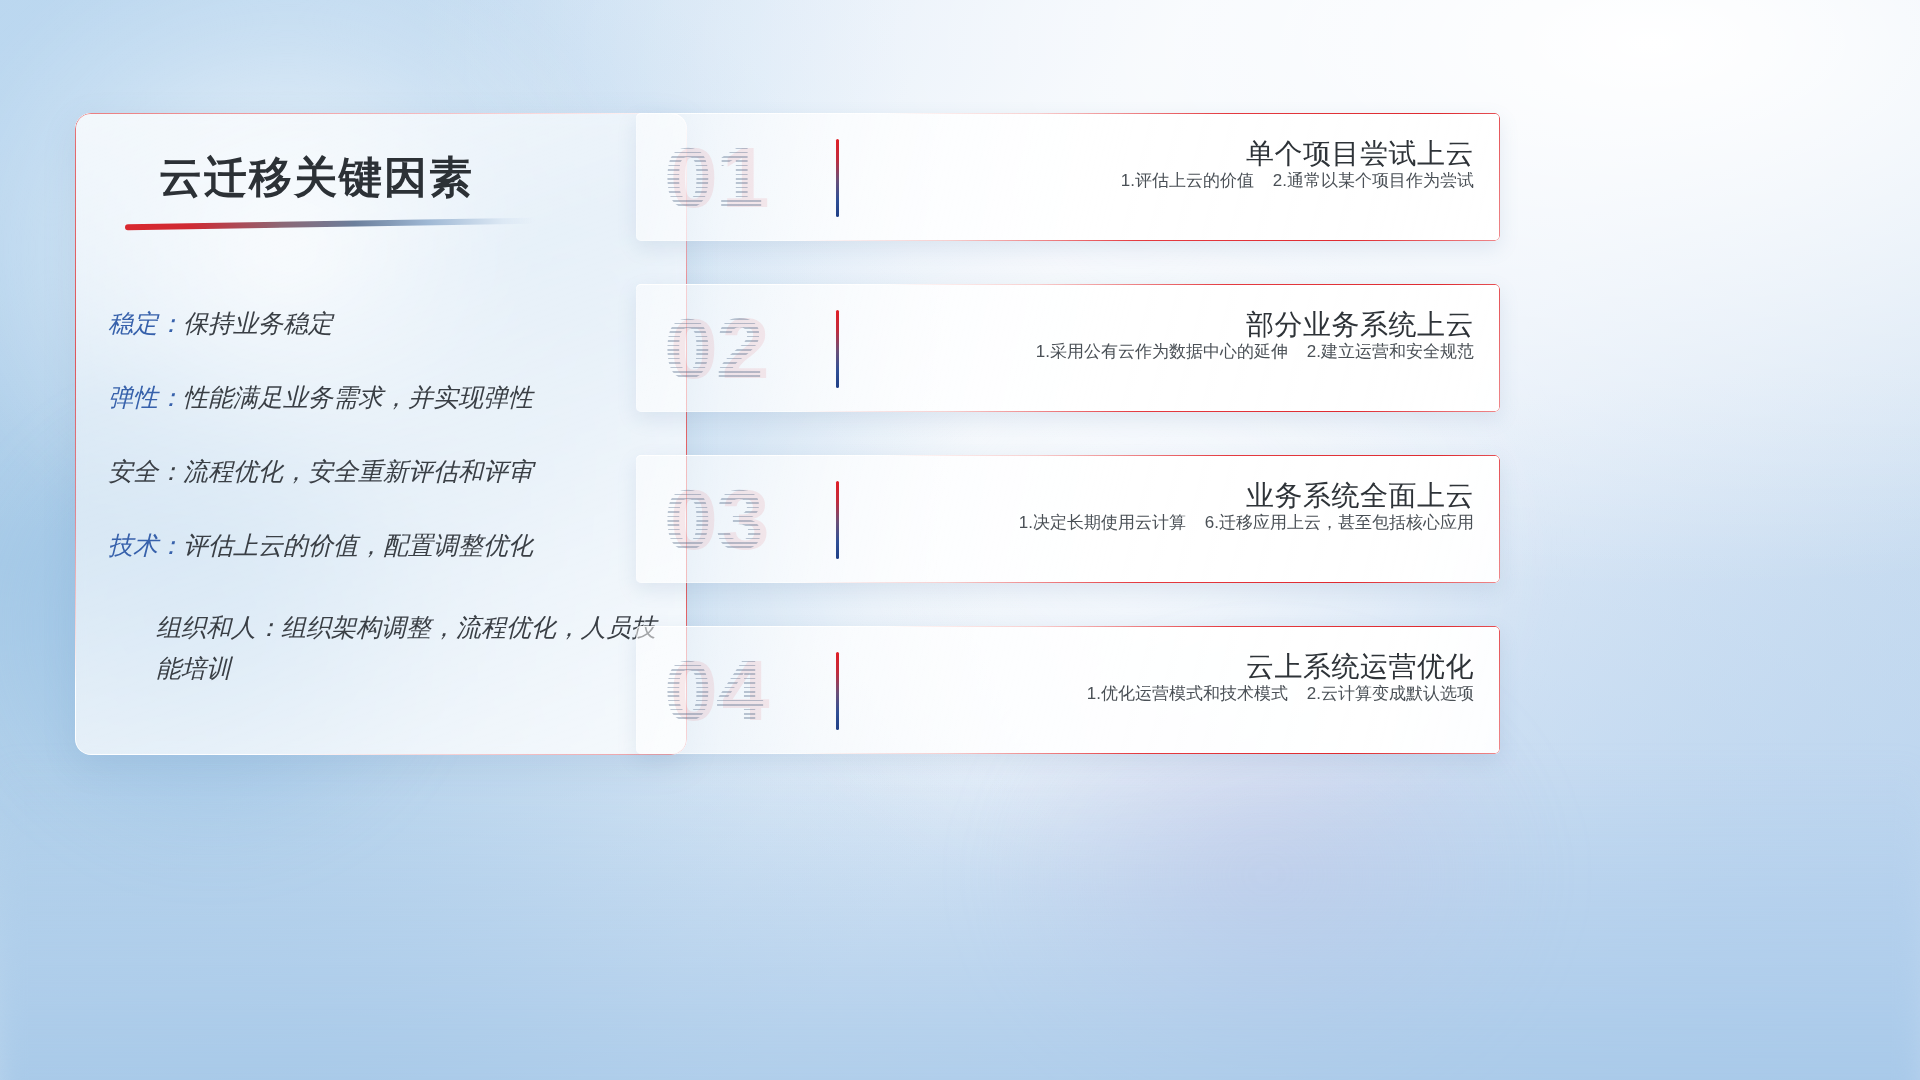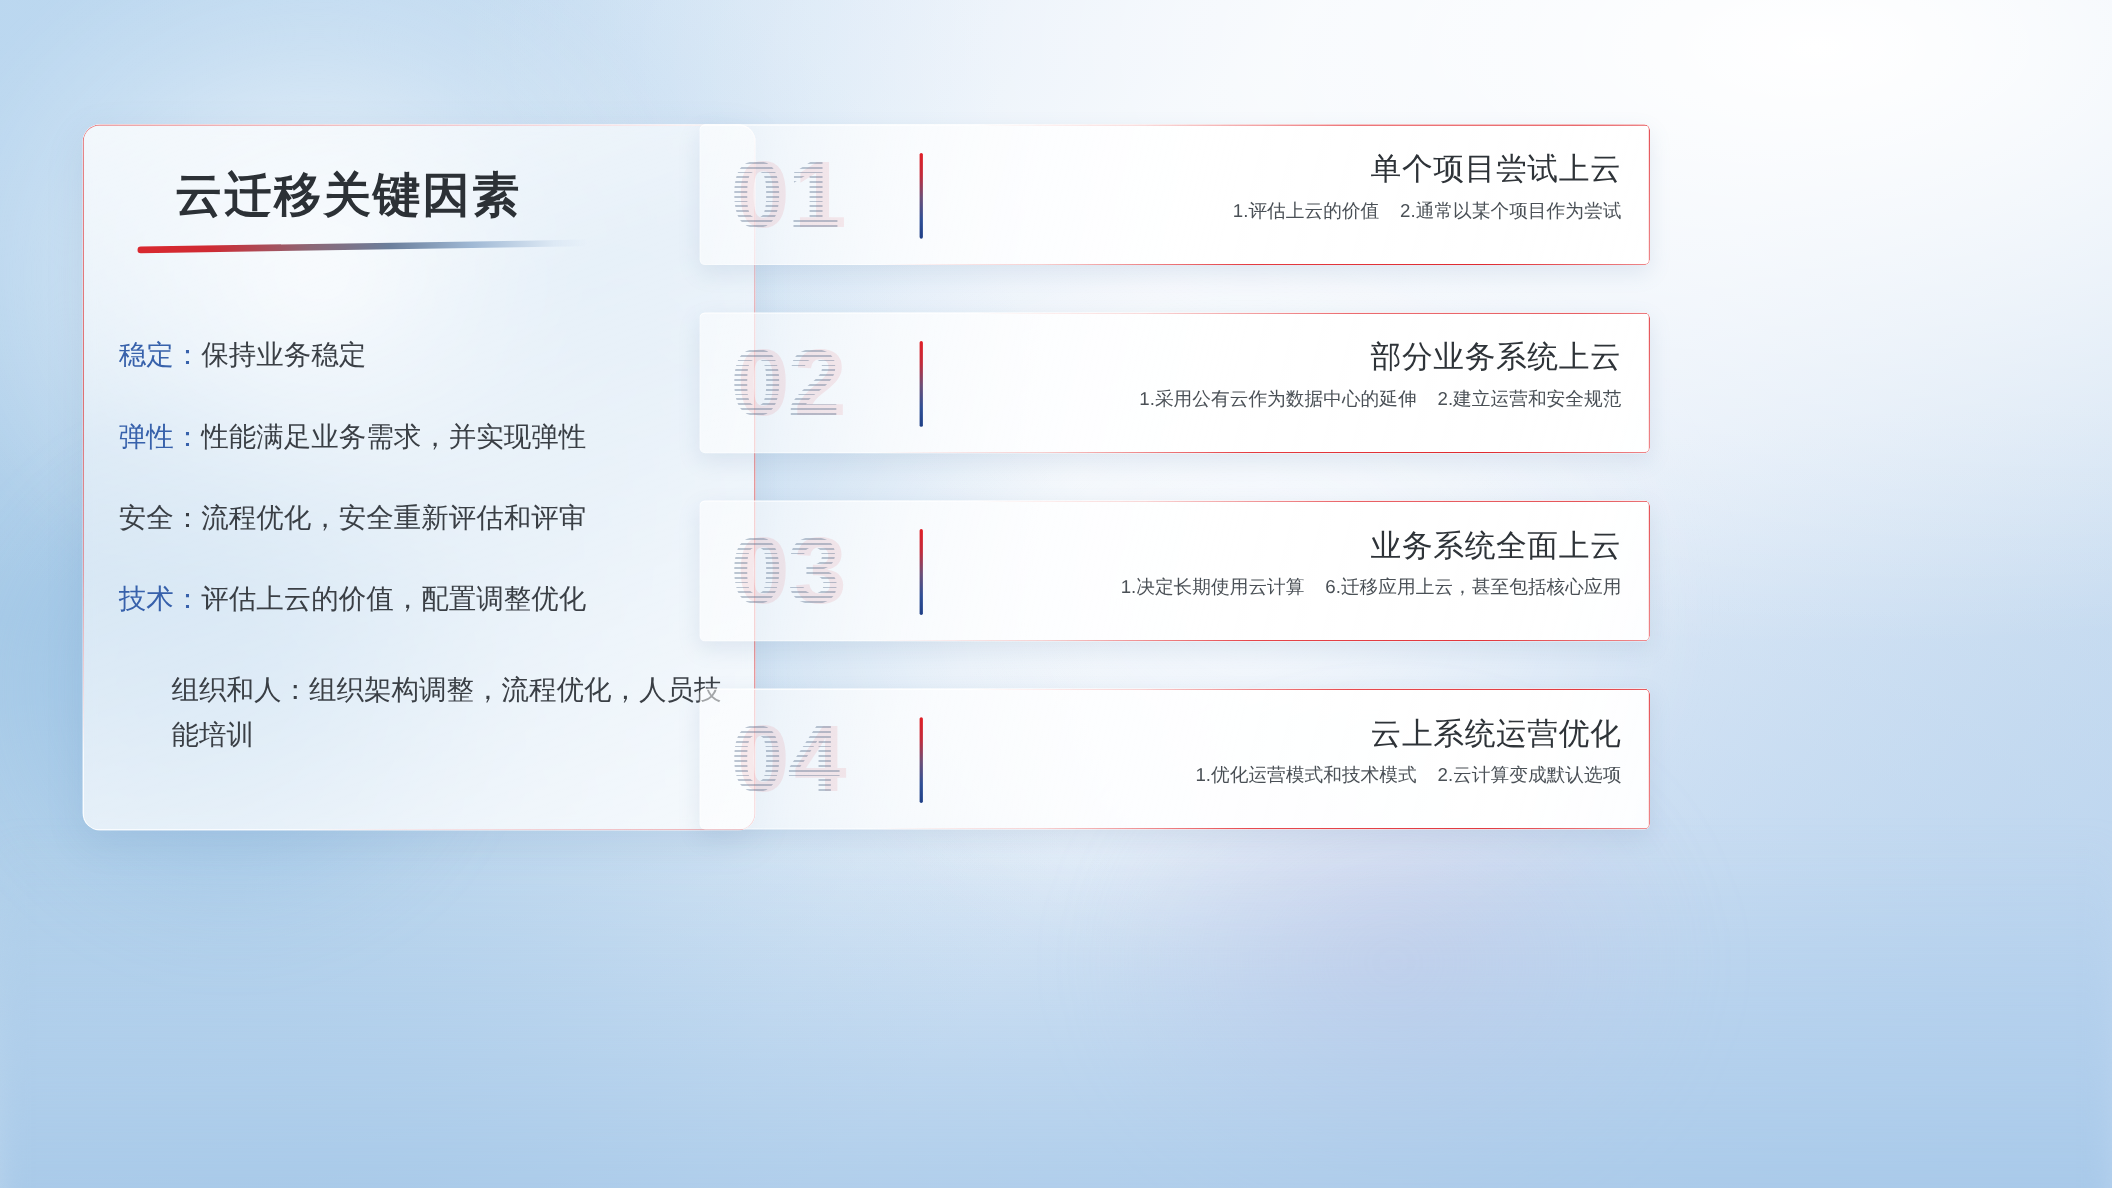--- a/index.html
+++ b/index.html
@@ -81,21 +81,21 @@
     font-size:43px; font-weight:700; letter-spacing:2px;
     color:#2c3136; white-space:nowrap;
   }
   .title-rule {
     position:absolute; left:50px; top:108px; width:410px; height:6px;
     background:linear-gradient(90deg,#d9282f 0%, #cf2a33 16%, #8d6775 38%, #6b7f9c 56%, #9fb8d4 74%, #dce8f4 92%, rgba(233,241,249,0) 100%);
     border-radius:3px;
     transform:skewY(-0.9deg);
   }
 
-  .factor-list { position:absolute; left:33px; top:198px; right:24px; }
+  .factor-list { position:absolute; left:33px; top:198px; right:24px;font-style:italic; }
   .factor-row {
     font-size:25px; line-height:1.0; color:#3a3f45;
     margin-bottom:49px; white-space:nowrap;
   }
   .factor-row.wrap { white-space:normal; line-height:1.62;margin-left:48px; }
   .factor-key { font-weight:400; }
   .factor-key.accent { color:#3761ab; }
   .factor-val { color:#3a3f45; }
 
   
@@ -158,21 +158,20 @@
     background:linear-gradient(180deg,#e01f26 0%, #c22b3c 26%, #6c4f77 52%, #2f4f96 78%, #1f3f86 100%);
     border-radius:2px;
   }
 
   .card-body { position:absolute; left:228px; top:24px; right:26px; }
   .card-title {
     font-size:28px; font-weight:400; color:#2e3338;
     letter-spacing:0.5px; line-height:1.18;
   }
   .card-desc {
-    margin-top:11px;
     font-size:17px; color:#4a5056; line-height:1.3; white-space:pre;
   }
 </style>
 </head>
 <body>
 
 <div id="bg">
   <div class="bg-base"></div>
   <div class="bg-glow-left"></div>
   <div class="bg-glow-mid"></div>

